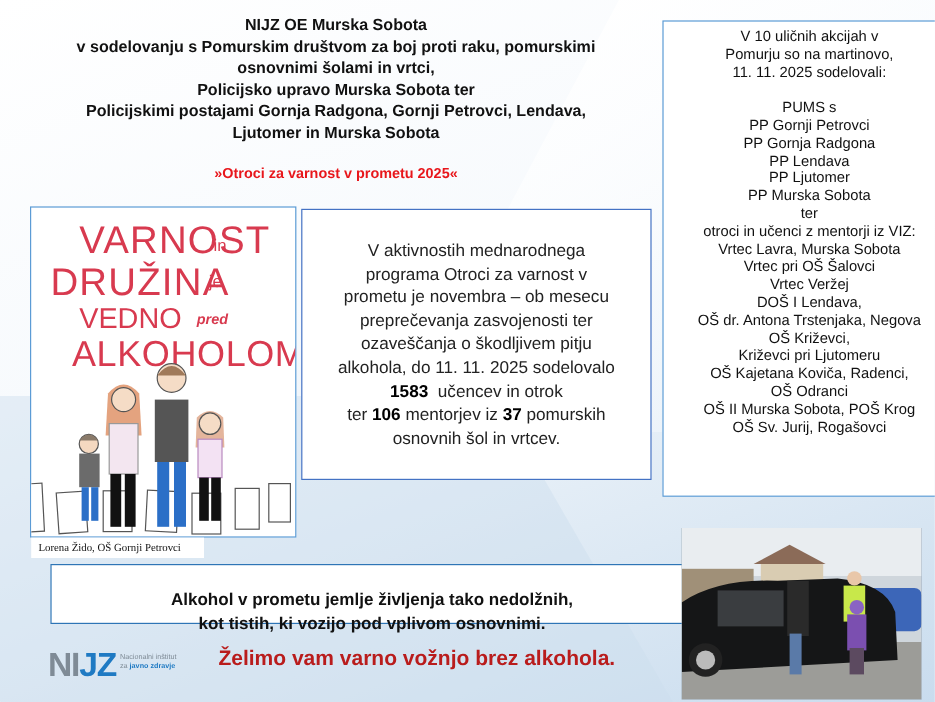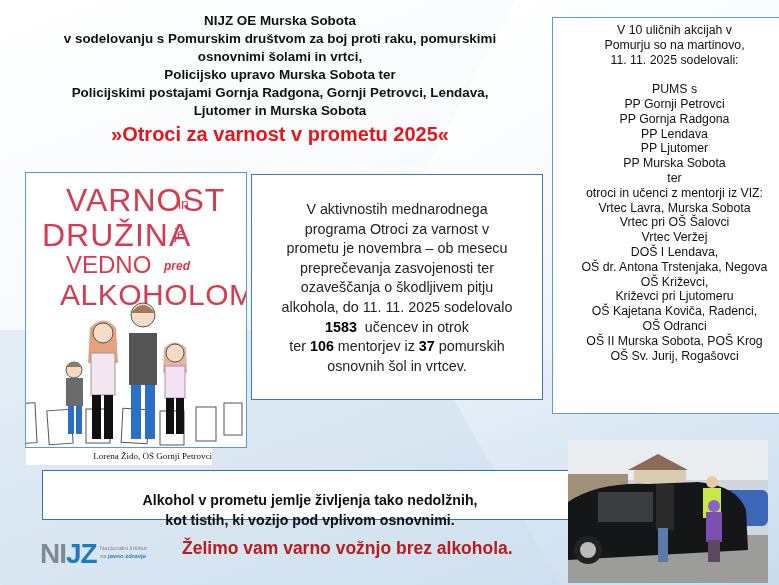--- a/index.html
+++ b/index.html
@@ -10,25 +10,25 @@
   }
   .bgshape1 { position:absolute; left:420px; top:0; width:420px; height:360px;
     background:linear-gradient(135deg, rgba(255,255,255,0.9), rgba(235,243,250,0.4));
     transform:skewX(-28deg); }
   .bgshape2 { position:absolute; left:-60px; top:330px; width:560px; height:300px;
     background:rgba(205,222,238,0.45); transform:skewX(30deg); }
   .abs { position:absolute; }
   .center { text-align:center; }
 
   .header { left:40px; top:12px; width:480px; font-weight:bold; font-size:13.4px; line-height:18px; }
-  .header .title { color:#e8161b; font-size:20px; margin-top:3px; line-height:22px; }
+  .header .title { color:#e8161b; font-size:12px; margin-top:13px; line-height:22px; }
 
   .drawing { left:25px; top:172px; width:222px; height:276px; background:#fff; border:1px solid #5b9bd5; box-sizing:border-box; overflow:hidden;text-align:center; }
-  .caption { left:26px; top:448px; width:186px; height:17px; background:#fff;
-    font-family:"Liberation Serif", serif; font-size:9px; line-height:16px; padding-left:6px; box-sizing:border-box;text-align:right; }
+  .caption { left:26px; top:448px; width:144px; height:17px; background:#fff;
+    font-family:"Liberation Serif", serif; font-size:9px; line-height:16px; padding-left:6px; box-sizing:border-box; }
 
   .mid { left:251px; top:174px; width:292px; height:226px; background:#fff; border:1.5px solid #4472c4; box-sizing:border-box;
     font-size:14.3px; line-height:19.6px; padding-top:25px; color:#222; }
   .mid b { color:#000; }
 
   .right { left:552px; top:17px; width:245px; height:397px; background:#fff; border:1.5px solid #5b9bd5; box-sizing:border-box;
     font-size:12.3px; line-height:14.8px; padding-top:5px; }
   .right .gap { height:14.8px; }
 
   .quote { left:42px; top:470px; width:536px; height:50px; background:#fff; border:1.5px solid #2e75b6; box-sizing:border-box;

